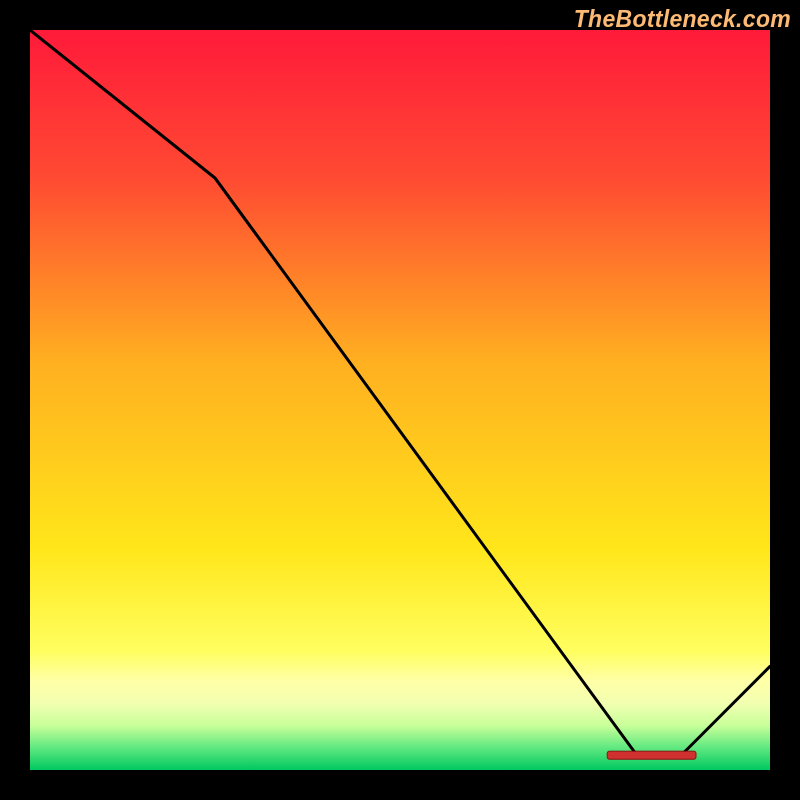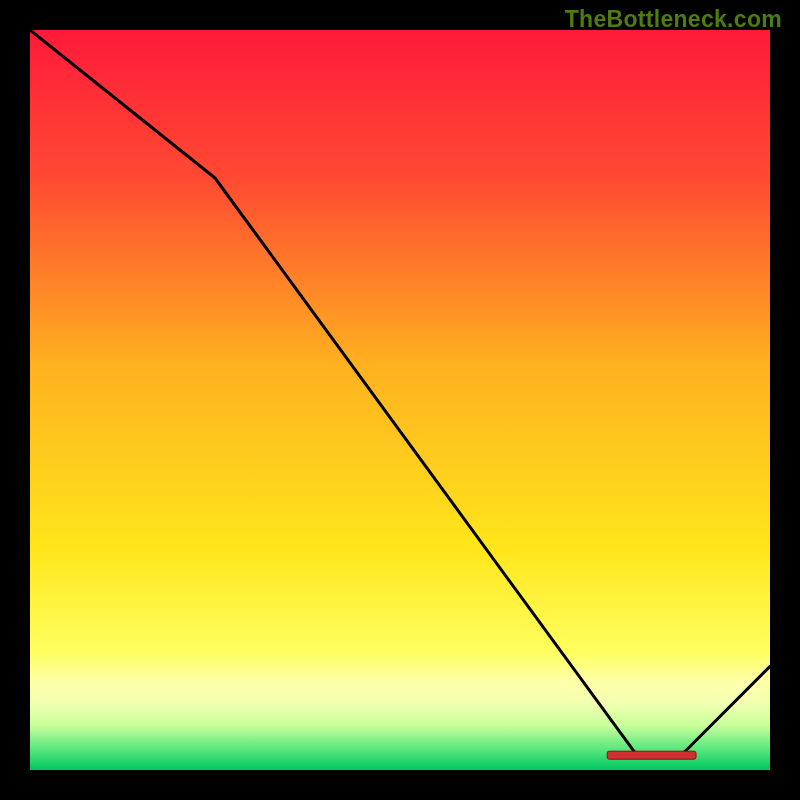--- a/index.html
+++ b/index.html
@@ -22,26 +22,27 @@
   .plot {
     position: absolute;
     left: 0;
     top: 0;
     width: 740px;
     height: 740px;
   }
   .watermark {
     position: absolute;
     top: 6px;
-    right: 18px;
-    color: #4d7c0f;
+    right: 9px;
+    color: #fdba74;
     font-size: 23px;
     font-weight: 600;
     letter-spacing: 0.3px;
     user-select: none;
+    font-style: italic;
   }
   .marker-label {
     position: absolute;
     color: #b00000;
     font-size: 10px;
     font-weight: 700;
     letter-spacing: -0.5px;
     white-space: nowrap;
     user-select: none;
   }

